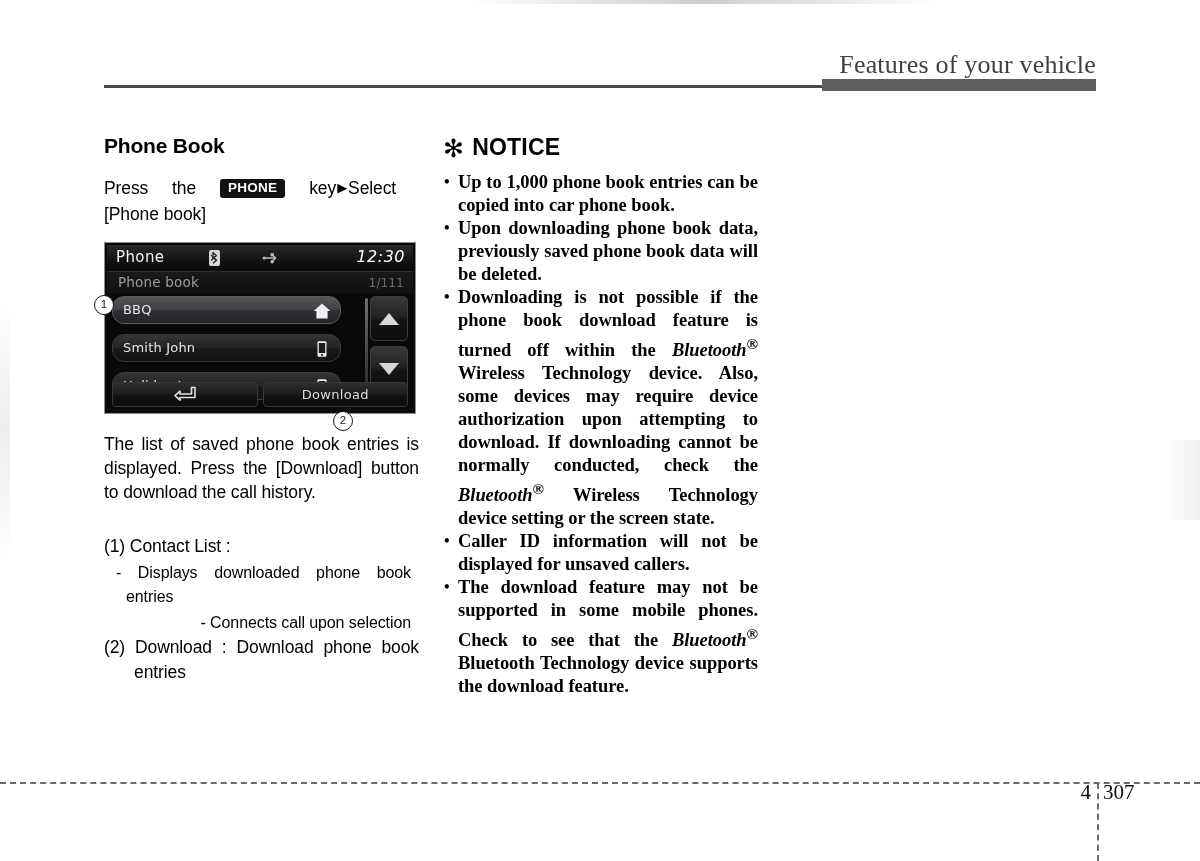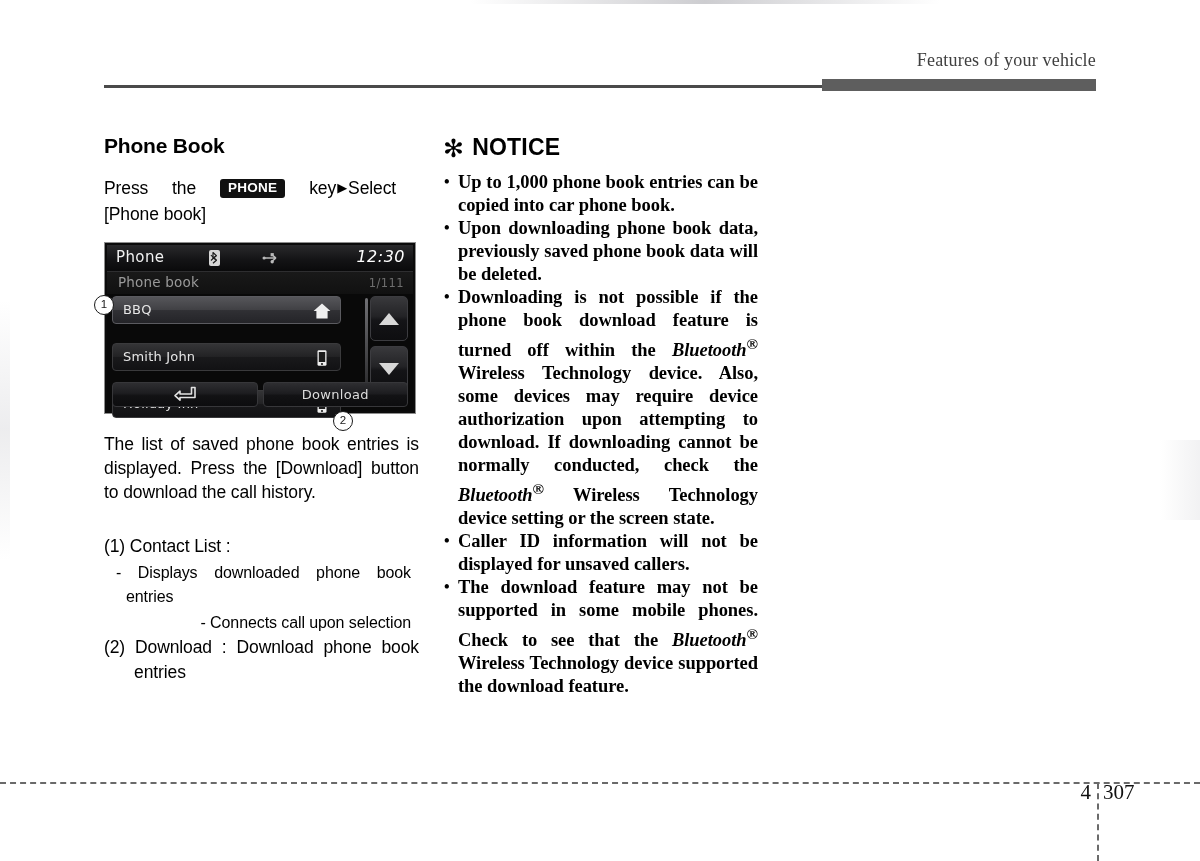--- a/index.html
+++ b/index.html
@@ -39,21 +39,21 @@
   
   .page-header {
     position: absolute;
     left: 104px; top: 50px;
     width: 992px; height: 44px;
   }
   .page-header .title {
     position: absolute;
     right: 0; top: 0;
     font-family: "Liberation Serif", serif;
-    font-size: 18px;
+    font-size: 26px;
     font-weight: 400;
     color: #404040;
     letter-spacing: .2px;
     white-space: nowrap;
   }
   .header-rule-thin {
     position: absolute;
     left: 104px; top: 85px;
     width: 718px; height: 3px;
     background: #4a4a4a;
@@ -180,22 +180,22 @@
   }
 
   .dv-list {
     position: absolute;
     left: 5px; top: 51px;
     width: 229px;
   }
   .dv-row {
     position: relative;
     height: 28px;
-    margin-bottom: 19px;
-    border-radius: 4px;
+    margin-bottom: 10px;
+    border-radius: 12px;
     background: linear-gradient(to bottom, #343436 0%, #232325 48%, #19191b 52%, #121214 100%);
     border: 1px solid #3a3a3c;
     box-sizing: border-box;
   }
   .dv-row.selected {
     background: linear-gradient(to bottom, #56565a 0%, #414145 48%, #303034 52%, #242428 100%);
     border-color: #5b5b60;
   }
   .dv-row-label {
     position: absolute;
@@ -526,21 +526,21 @@
 <div class="col-right">
   <div class="notice-head">
     <span class="asterisk">✻</span>
     <span>NOTICE</span>
   </div>
   <ul class="notice-list">
       <li><span>Up to 1,000 phone book entries can be copied into car phone book.</span></li>
       <li><span>Upon downloading phone book data, previously saved phone book data will be deleted.</span></li>
       <li><span>Downloading is not possible if the phone book download feature is turned off within the </span><span class="bt-mark">Bluetooth</span><sup>®</sup><span> Wireless Technology device. Also, some devices may require device authorization upon attempting to download. If downloading cannot be normally conducted, check the </span><span class="bt-mark">Bluetooth</span><sup>®</sup><span> Wireless Technology device setting or the screen state.</span></li>
       <li><span>Caller ID information will not be displayed for unsaved callers.</span></li>
-      <li><span>The download feature may not be supported in some mobile phones. Check to see that the </span><span class="bt-mark">Bluetooth</span><sup>®</sup><span> Wireless Technology device supported the download feature.</span></li>
+      <li><span>The download feature may not be supported in some mobile phones. Check to see that the </span><span class="bt-mark">Bluetooth</span><sup>®</sup><span> Bluetooth Technology device supports the download feature.</span></li>
     </ul>
 </div>
 
 <div class="footer-dash"></div>
 <div class="footer-dash-v"></div>
 <div class="folio">
   <span class="chap">4</span>
   <span class="pg">307</span>
 </div>
 

